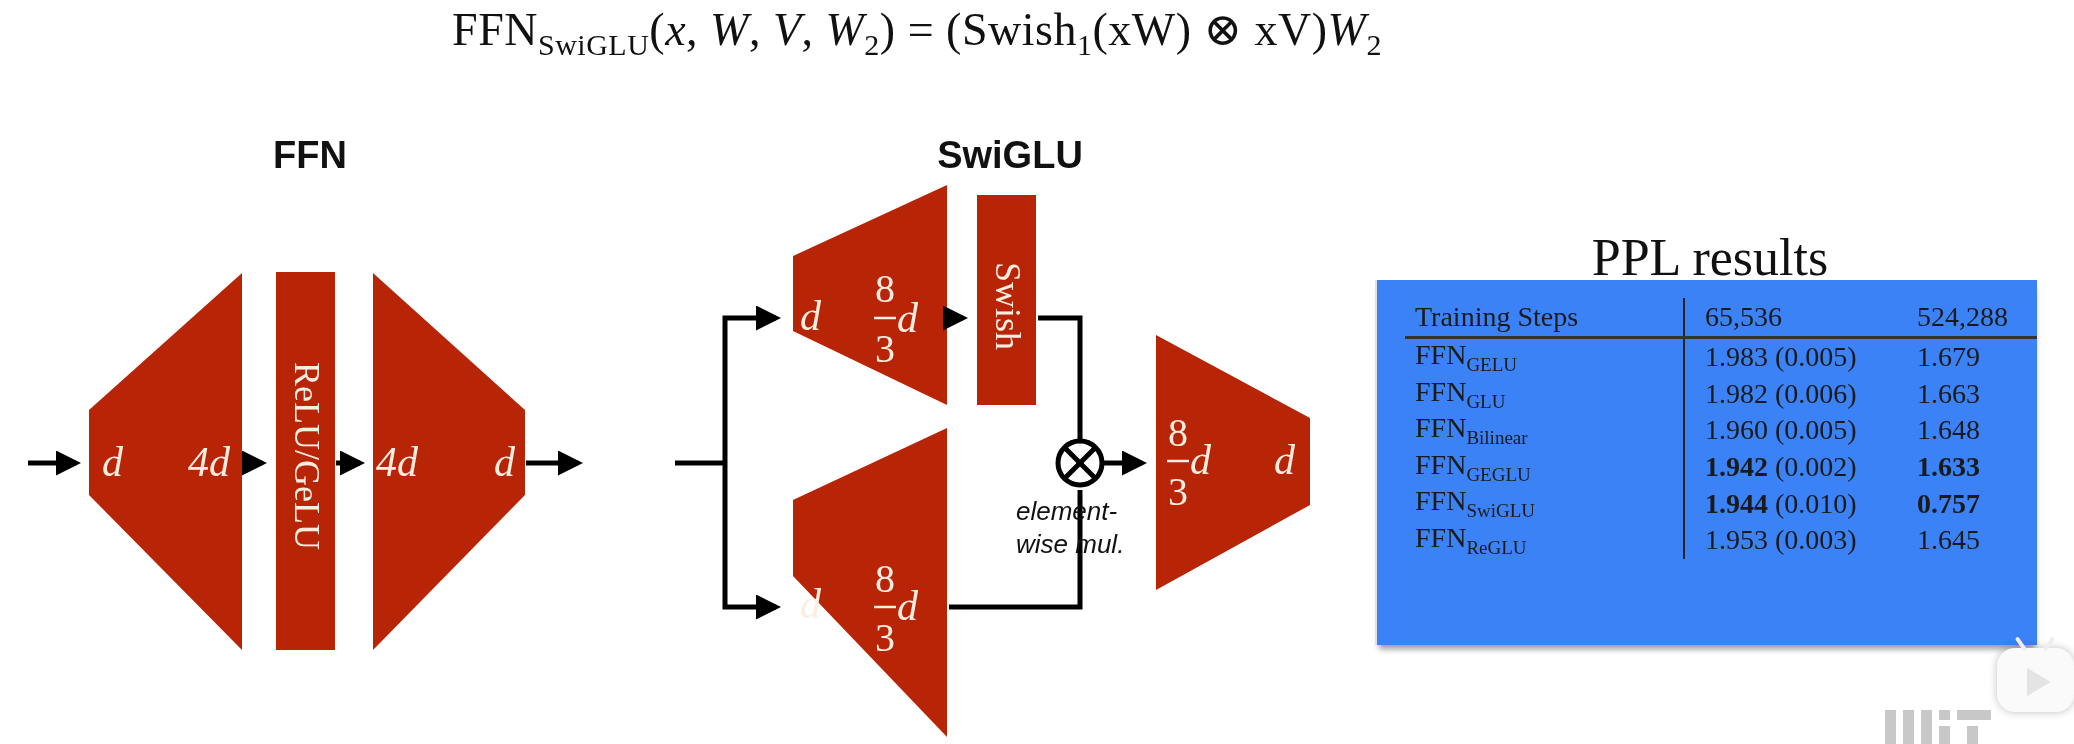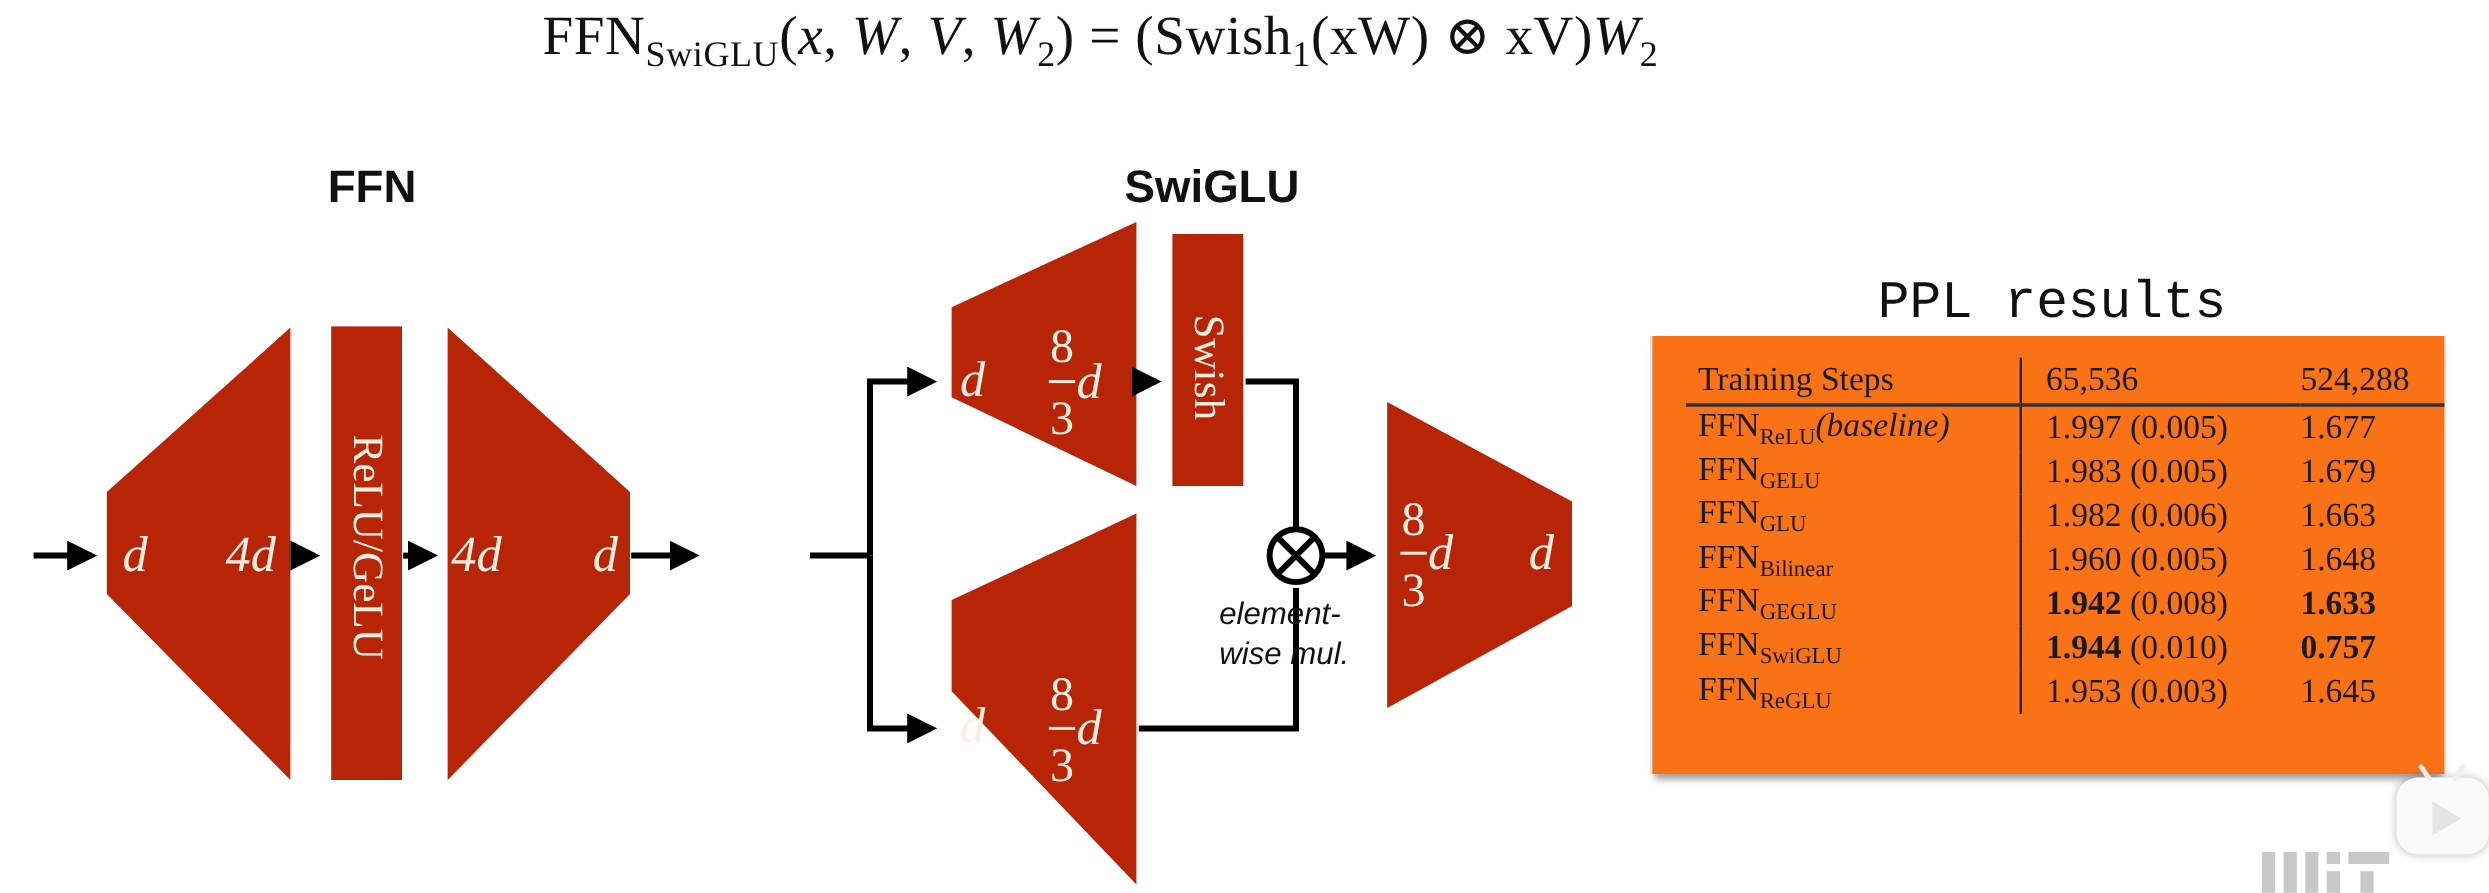--- a/index.html
+++ b/index.html
@@ -8,22 +8,22 @@
   .formula sub { font-size: 30px; }
   .formula i { font-style: italic; }
   svg.diagram { position: absolute; left: 0; top: 0; }
   .section-title { font-family: "Liberation Sans", sans-serif; font-weight: bold; font-size: 38px; fill: #111; }
   .block { fill: #b82406; }
   .lbl { font-family: "Liberation Serif", serif; font-style: italic; fill: #fbeee0; font-size: 42px; }
   .num { font-family: "Liberation Serif", serif; fill: #fbeee0; font-size: 40px; }
   .vert { font-family: "Liberation Serif", serif; fill: #fbeee0; font-size: 36px; }
   .annot { font-family: "Liberation Sans", sans-serif; font-style: italic; fill: #111; font-size: 26px; }
   .wire { stroke: #000; stroke-width: 5; fill: none; }
-  .ppl-title { position: absolute; left: 1370px; width: 680px; top: 228px; text-align: center; font-family: Liberation Mono, monospace; font-size: 44px; color: #111; }
-  .table-card { position: absolute; left: 1377px; top: 280px; width: 660px; height: 365px; background: #f97316; box-shadow: -2px 0 0 #e2e2e2, 0 6px 6px -2px #9a9a9a; }
+  .ppl-title { position: absolute; left: 1370px; width: 680px; top: 228px; text-align: center; font-family: Liberation Serif, serif; font-size: 52px; color: #111; }
+  .table-card { position: absolute; left: 1377px; top: 280px; width: 660px; height: 365px; background: #3b82f6; box-shadow: -2px 0 0 #e2e2e2, 0 6px 6px -2px #9a9a9a; }
   table.ppl { position: absolute; left: 28px; top: 18px; border-collapse: collapse; font-family: "Liberation Serif", serif; font-size: 28px; color: #1a1a1a; }
   table.ppl td, table.ppl th { padding: 0; height: 36px; font-weight: normal; text-align: left; white-space: nowrap; }
   table.ppl .c0 { width: 268px; padding-left: 10px; }
   table.ppl .c1 { width: 212px; padding-left: 20px; border-left: 2px solid #222; margin-left: 36px; }
   table.ppl .c2 { width: 120px; }
   table.ppl sub { font-size: 19px; }
   table.ppl tr.hdr td { border-bottom: 3px solid #333; height: 38px; }
   table.ppl tr.sep td { border-bottom: 2px solid #222; }
   table.ppl b { font-weight: bold; }
   .play-btn { position: absolute; left: 1997px; top: 648px; width: 77px; height: 64px; background: #fafafa; border-radius: 18px; box-shadow: 0 0 8px rgba(0,0,0,0.25); }
@@ -104,42 +104,37 @@
 <div class="ppl-title">PPL results</div>
 <div class="table-card">
   <table class="ppl">
     <tbody>
         <tr class="hdr">
       <td class="c0">Training Steps</td>
       <td class="c1">65,536</td>
       <td class="c2">524,288</td>
     </tr>
     <tr>
-      <td class="c0"><span>FFN</span><sub>ReLU</sub><i>(baseline)</i></td>
-      <td class="c1"><span>1.997</span> <span>(0.005)</span></td>
-      <td class="c2">1.677</td>
-    </tr>
-    <tr>
       <td class="c0"><span>FFN</span><sub>GELU</sub></td>
       <td class="c1"><span>1.983</span> <span>(0.005)</span></td>
       <td class="c2">1.679</td>
     </tr>
     <tr>
       <td class="c0"><span>FFN</span><sub>GLU</sub></td>
       <td class="c1"><span>1.982</span> <span>(0.006)</span></td>
       <td class="c2">1.663</td>
     </tr>
     <tr>
       <td class="c0"><span>FFN</span><sub>Bilinear</sub></td>
       <td class="c1"><span>1.960</span> <span>(0.005)</span></td>
       <td class="c2">1.648</td>
     </tr>
     <tr>
       <td class="c0"><span>FFN</span><sub>GEGLU</sub></td>
-      <td class="c1"><b>1.942</b> <span>(0.008)</span></td>
+      <td class="c1"><b>1.942</b> <span>(0.002)</span></td>
       <td class="c2"><b>1.633</b></td>
     </tr>
     <tr>
       <td class="c0"><span>FFN</span><sub>SwiGLU</sub></td>
       <td class="c1"><b>1.944</b> <span>(0.010)</span></td>
       <td class="c2"><b>0.757</b></td>
     </tr>
     <tr>
       <td class="c0"><span>FFN</span><sub>ReGLU</sub></td>
       <td class="c1"><span>1.953</span> <span>(0.003)</span></td>

